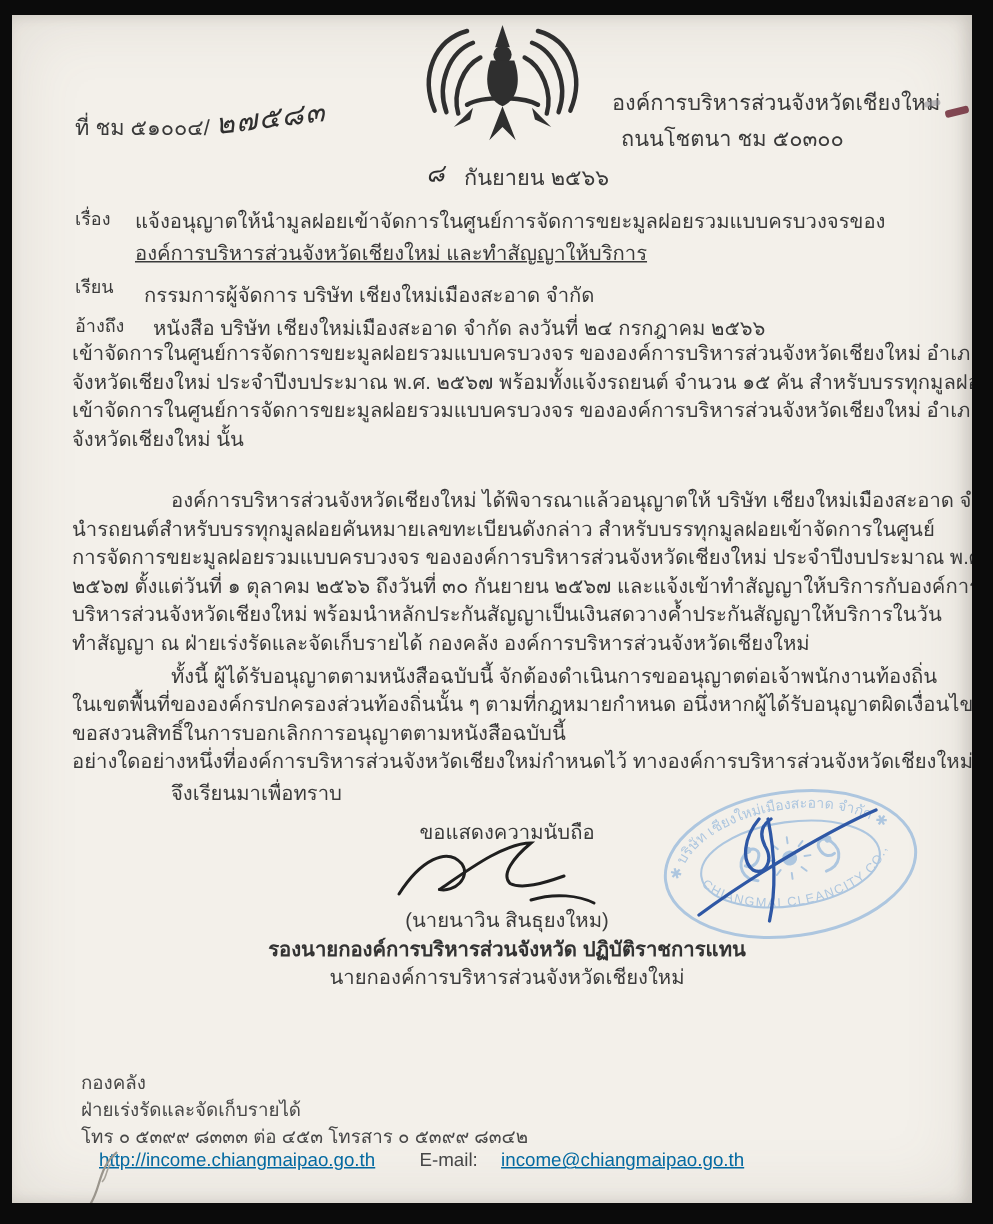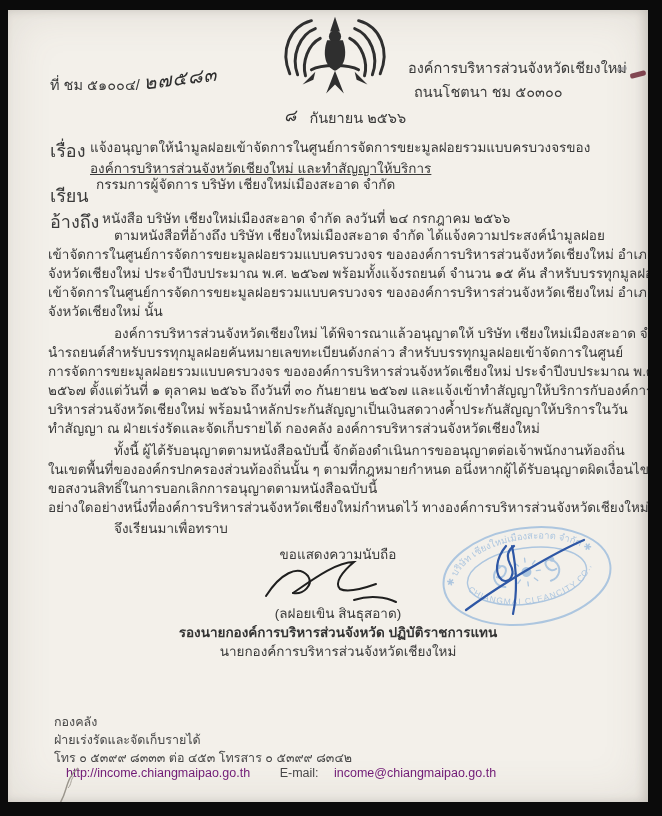--- a/index.html
+++ b/index.html
@@ -6,29 +6,29 @@
   body{
     width:662px;height:816px;position:relative;background:#0b0b0b;overflow:hidden;
     font-family:"Liberation Sans","DejaVu Sans",sans-serif;
   }
   .page{
     position:absolute;left:8px;top:10px;width:640px;height:792px;
     background:#f3f0ea;overflow:hidden;
     box-shadow:inset 0 0 46px rgba(110,100,85,0.14), inset -4px 0 10px rgba(60,55,50,0.18);
     color:#3a3a3a;
   }
-  .t{position:absolute;white-space:nowrap;color:#3a3a3a;font-size:18px;}
+  .t{position:absolute;white-space:nowrap;color:#3a3a3a;font-size:12px;}
   .hand{display:inline-block;font-size:19px;transform:rotate(-7deg) translateY(-5px);color:#2f2f2f;font-style:italic;letter-spacing:1px;}
   .hand-day{display:inline-block;font-size:16px;transform:rotate(-4deg) translateY(-2px);font-style:italic;margin-right:9px;color:#2f2f2f;}
   .para{position:absolute;left:40px;width:580px;}
   .line{height:19px;line-height:19px;white-space:nowrap;font-size:13.5px;color:#3a3a3a;}
   .indent{padding-left:66px;}
   .sig-block{position:absolute;left:150px;width:360px;text-align:center;}
   .footer-line{position:absolute;left:46px;white-space:nowrap;font-size:12.5px;color:#474747;}
-  .ulink{color:#701a75;padding-left:12px;}
+  .ulink{text-decoration:underline;color:#0369a1;padding-left:12px;}
   .stamp{position:absolute;left:430px;top:514px;width:178px;height:104px;transform:rotate(-8deg);opacity:.8;}
   .pen-sign{position:absolute;left:442px;top:520px;width:156px;height:96px;}
   .ink-sign{position:absolute;left:248px;top:544px;width:164px;height:54px;}
   .emblem{position:absolute;left:268px;top:4px;width:118px;height:92px;}
   .artifact-red{position:absolute;left:622px;top:62px;width:16px;height:5px;background:#6e2a38;border-radius:2px;transform:rotate(-14deg);opacity:.85;}
   .artifact-gray{position:absolute;left:608px;top:57px;width:11px;height:4px;background:#8d8d93;border-radius:2px;transform:rotate(-10deg);opacity:.55;}
   .artifact-pencil{position:absolute;left:46px;top:756px;width:32px;height:42px;}
 </style>
 </head>
 <body>
@@ -68,27 +68,26 @@
   <div class="t" style="left:276px;top:95px;font-size:14.5px;">
     <span class="hand-day">๘</span>
     <span>กันยายน ๒๕๖๖</span>
   </div>
 
   <div class="t" style="left:42px;top:126px;">เรื่อง</div>
   <div class="t" style="left:82px;top:126px;font-size:13.5px;">แจ้งอนุญาตให้นำมูลฝอยเข้าจัดการในศูนย์การจัดการขยะมูลฝอยรวมแบบครบวงจรของ</div>
   <div class="t" style="left:82px;top:147px;font-size:13.5px;text-decoration:underline;">องค์การบริหารส่วนจังหวัดเชียงใหม่  และทำสัญญาให้บริการ</div>
 
   <div class="t" style="left:42px;top:171px;">เรียน</div>
-  <div class="t" style="left:88px;top:163px;font-size:13.5px;font-family:Liberation Serif, serif;">กรรมการผู้จัดการ บริษัท เชียงใหม่เมืองสะอาด จำกัด</div>
+  <div class="t" style="left:88px;top:175px;font-size:13.5px;">กรรมการผู้จัดการ บริษัท เชียงใหม่เมืองสะอาด จำกัด</div>
 
   <div class="t" style="left:42px;top:197px;">อ้างถึง</div>
   <div class="t" style="left:94px;top:197px;font-size:13.5px;">หนังสือ บริษัท เชียงใหม่เมืองสะอาด จำกัด ลงวันที่ ๒๔ กรกฎาคม ๒๕๖๖</div>
 
   <div class="para" style="top:216px;">
-    <div class="line indent">ตามหนังสือที่อ้างถึง บริษัท เชียงใหม่เมืองสะอาด จำกัด ได้แจ้งความประสงค์นำมูลฝอย</div>
     <div class="line">เข้าจัดการในศูนย์การจัดการขยะมูลฝอยรวมแบบครบวงจร ขององค์การบริหารส่วนจังหวัดเชียงใหม่ อำเภอดอยสะเก็ด</div>
     <div class="line">จังหวัดเชียงใหม่ ประจำปีงบประมาณ พ.ศ. ๒๕๖๗ พร้อมทั้งแจ้งรถยนต์ จำนวน ๑๕ คัน สำหรับบรรทุกมูลฝอย</div>
     <div class="line">เข้าจัดการในศูนย์การจัดการขยะมูลฝอยรวมแบบครบวงจร ขององค์การบริหารส่วนจังหวัดเชียงใหม่ อำเภอดอยสะเก็ด</div>
     <div class="line">จังหวัดเชียงใหม่ นั้น</div>
   </div>
 
   <div class="para" style="top:314px;">
     <div class="line indent">องค์การบริหารส่วนจังหวัดเชียงใหม่ ได้พิจารณาแล้วอนุญาตให้ บริษัท เชียงใหม่เมืองสะอาด จำกัด</div>
     <div class="line">นำรถยนต์สำหรับบรรทุกมูลฝอยคันหมายเลขทะเบียนดังกล่าว สำหรับบรรทุกมูลฝอยเข้าจัดการในศูนย์</div>
     <div class="line">การจัดการขยะมูลฝอยรวมแบบครบวงจร ขององค์การบริหารส่วนจังหวัดเชียงใหม่ ประจำปีงบประมาณ พ.ศ.</div>
@@ -111,21 +110,21 @@
   <div class="ink-sign">
     <svg viewBox="0 0 164 54" width="164" height="54">
       <g stroke="#1f1f1f" fill="none" stroke-width="2" stroke-linecap="round">
         <path d="M10,42 C24,20 42,10 52,22 C58,31 47,41 37,39"></path>
         <path d="M37,39 C56,26 80,8 98,8 C86,18 78,29 84,35 C92,39 106,35 120,30"></path>
         <path d="M98,46 C114,41 130,43 140,48"></path>
       </g>
     </svg>
   </div>
 
-  <div class="sig-block" style="top:592px;font-size:13.5px;">(ลฝอยเขิน สินธุสอาด)</div>
+  <div class="sig-block" style="top:592px;font-size:13.5px;">(นายนาวิน สินธุยงใหม)</div>
   <div class="sig-block" style="top:611px;font-size:13.5px;font-weight:bold;color:#333;">รองนายกองค์การบริหารส่วนจังหวัด ปฏิบัติราชการแทน</div>
   <div class="sig-block" style="top:630px;font-size:13.5px;">นายกองค์การบริหารส่วนจังหวัดเชียงใหม่</div>
 
   <div class="stamp">
     <svg viewBox="0 0 178 104" width="178" height="104">
       <defs>
         <path id="arcTop" d="M14,58 A74,42 0 0 1 164,58"></path>
         <path id="arcBot" d="M24,50 A66,36 0 0 0 154,50"></path>
       </defs>
       <ellipse cx="89" cy="52" rx="84" ry="48" stroke="#9cbcdd" stroke-width="2" fill="none"></ellipse>

